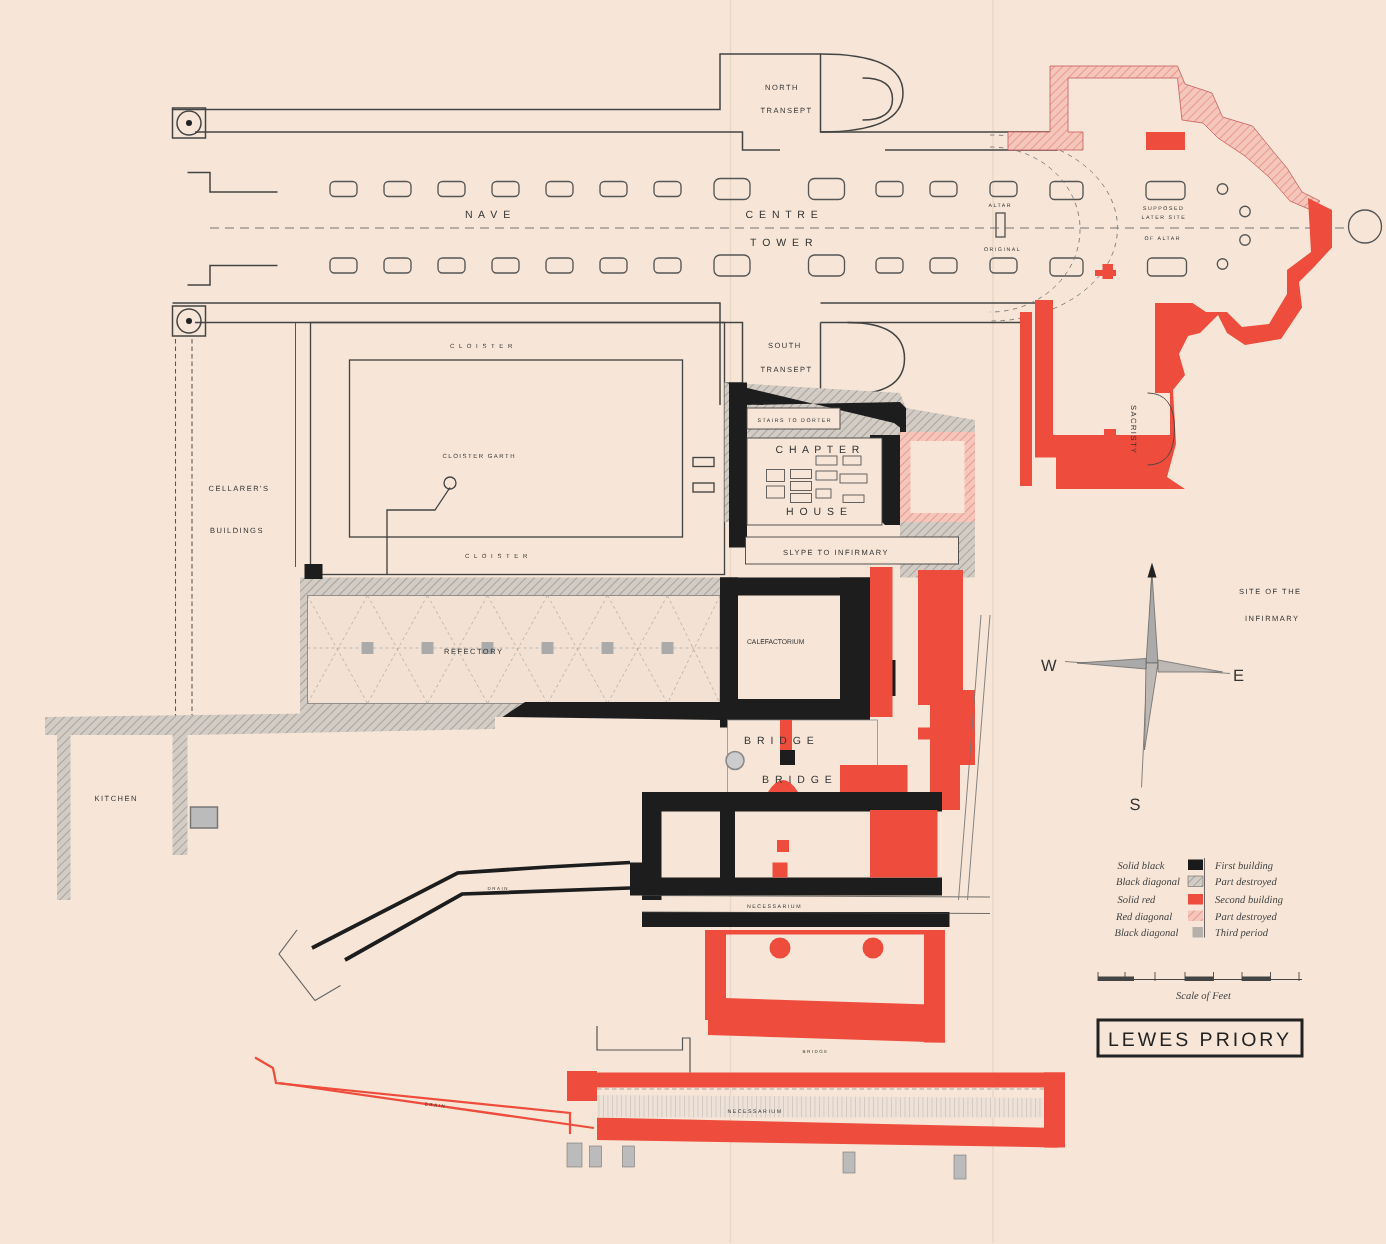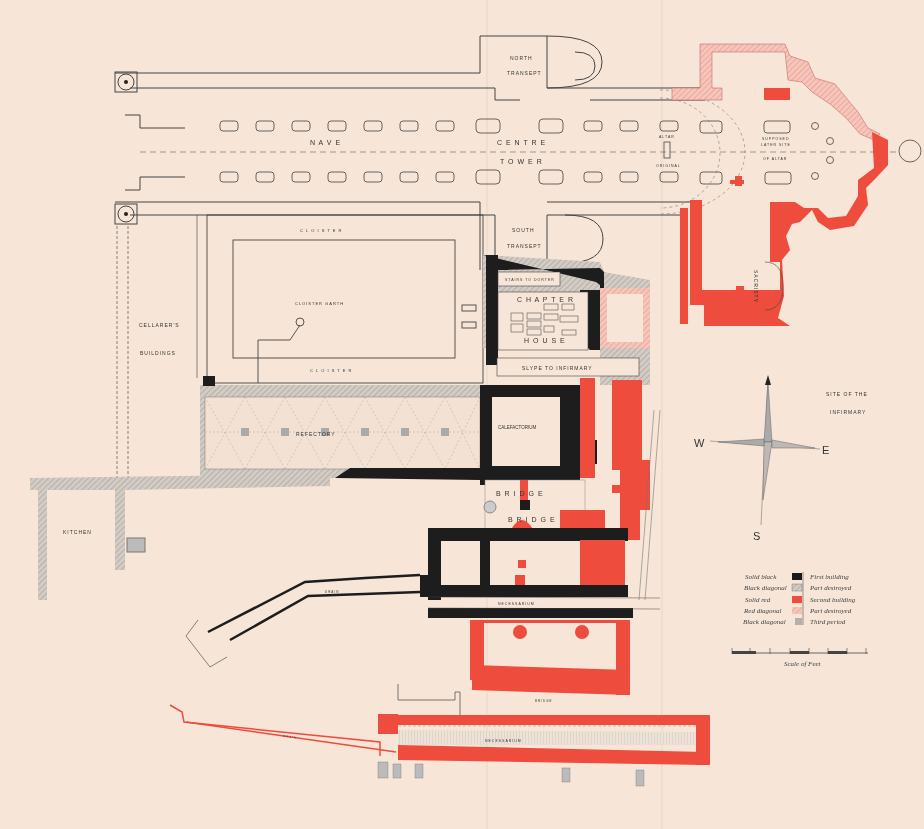--- a/index.html
+++ b/index.html
@@ -357,13 +357,14 @@
             <line x1="809" y1="648" x2="809" y2="654"></line>
             <line x1="828" y1="648" x2="828" y2="654"></line>
         <line x1="847" y1="648" x2="847" y2="654"></line>
             <line x1="866" y1="648" x2="866" y2="654"></line>
       </g>
       <text class="legend-t" x="784" y="666">Scale of Feet</text>
     </g>
   </g>
 </svg>
 
+<div id="title-box">LEWES PRIORY</div>
 </div>
 
 </body></html>

